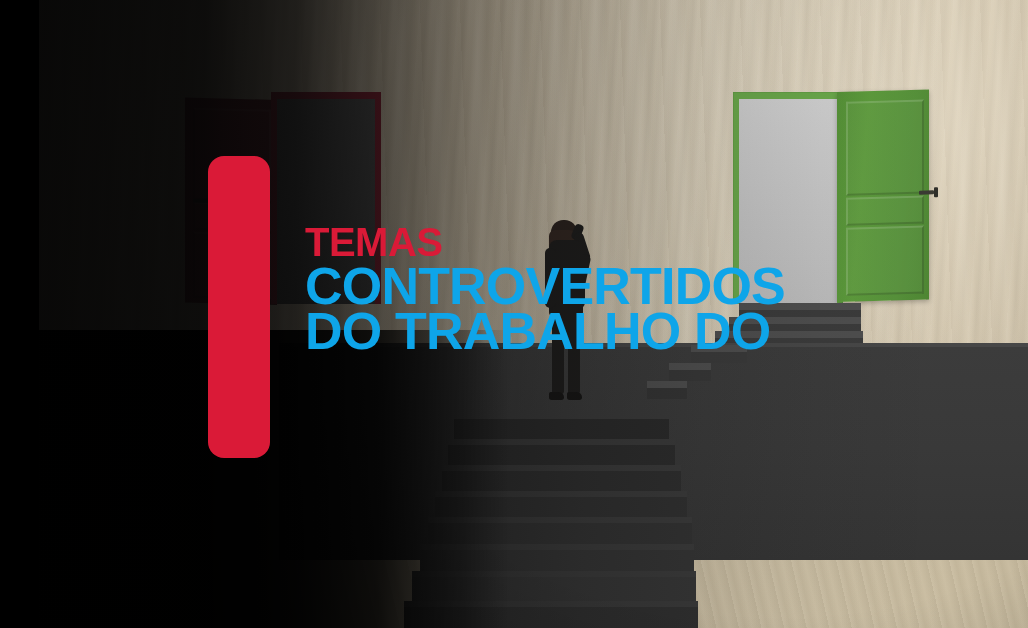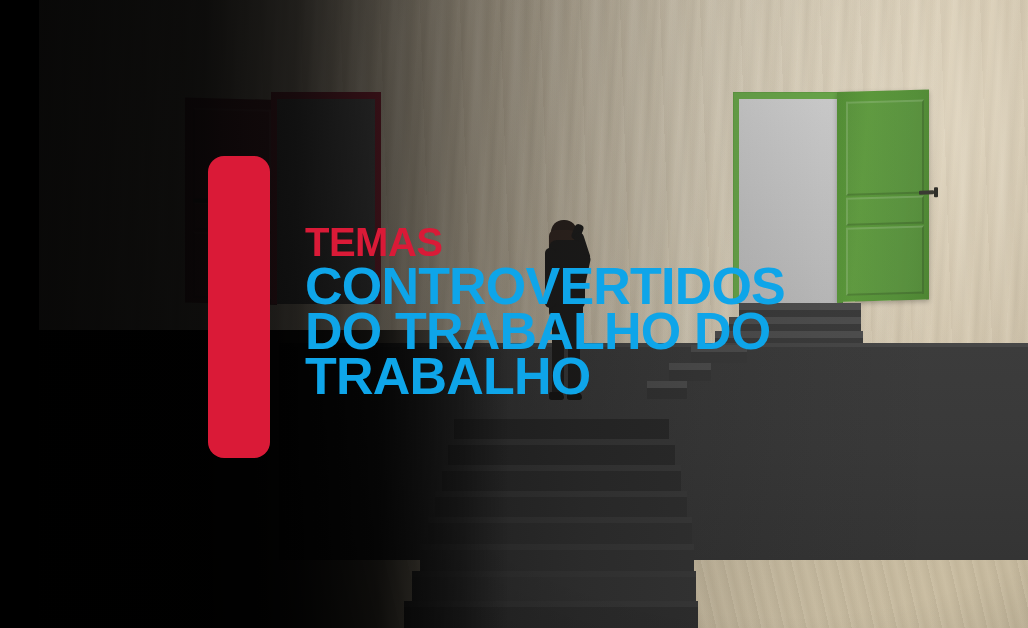--- a/index.html
+++ b/index.html
@@ -348,16 +348,15 @@
   <div class="shade-topvig"></div>
   <div class="shade-left"></div>
   <div class="shade-bottomleft"></div>
 
   <div class="red-bar"></div>
 
   <div class="title-block">
     <div class="t-kicker">TEMAS</div>
     <div class="t-line">CONTROVERTIDOS</div>
     <div class="t-line">DO TRABALHO DO</div>
-    <div class="t-line">TRABALHO</div>
   </div>
 
 </div>
 
 </body></html>

